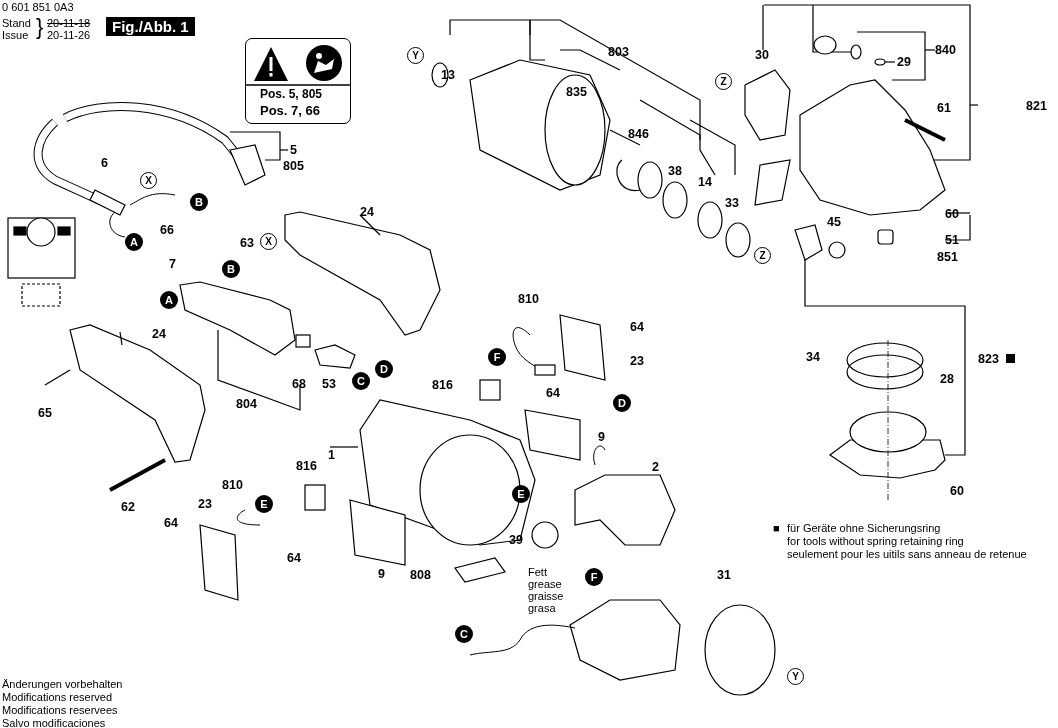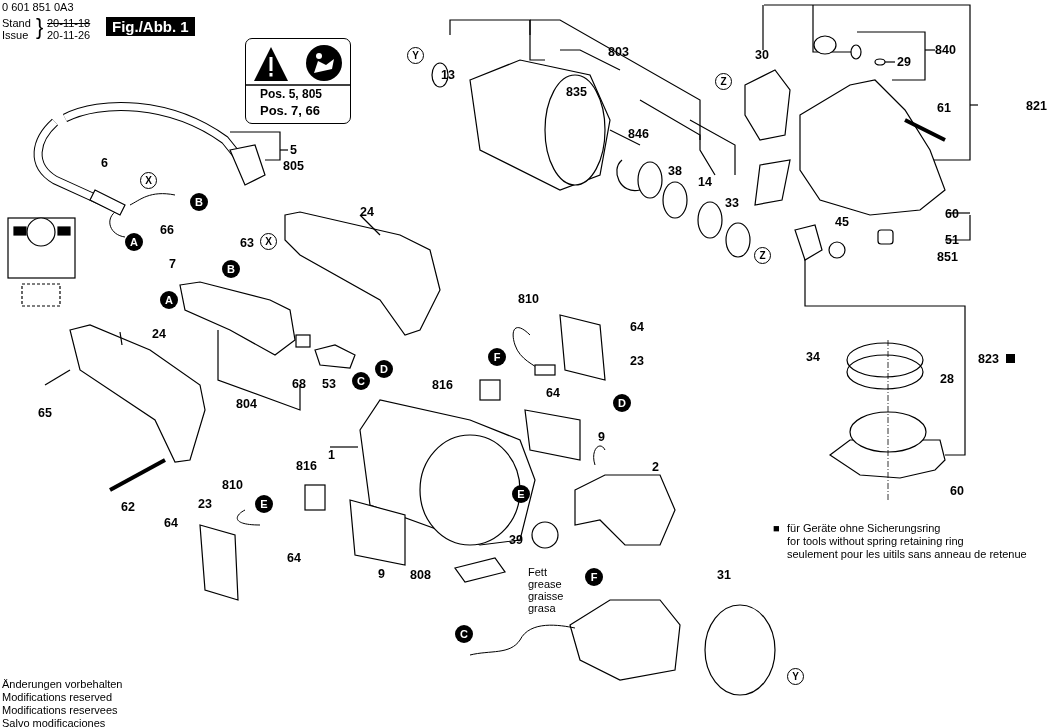--- a/index.html
+++ b/index.html
@@ -151,21 +151,21 @@
 <div class="abs lbl" style="left:698px;top:175px;">14</div>
 <div class="abs lbl" style="left:725px;top:196px;">33</div>
 <div class="abs lbl" style="left:755px;top:48px;">30</div>
 <div class="abs lbl" style="left:935px;top:43px;">840</div>
 <div class="abs lbl" style="left:897px;top:55px;">29</div>
 <div class="abs lbl" style="left:937px;top:101px;">61</div>
 <div class="abs lbl" style="left:978px;top:99px;margin-left:48px;">821</div>
 <div class="abs lbl" style="left:945px;top:207px;">60</div>
 <div class="abs lbl" style="left:945px;top:233px;">51</div>
 <div class="abs lbl" style="left:937px;top:250px;">851</div>
-<div class="abs lbl" style="left:827px;top:215px;margin-left:8px;">45</div>
+<div class="abs lbl" style="left:827px;top:215px;">45</div>
 <div class="abs lbl" style="left:290px;top:143px;">5</div>
 <div class="abs lbl" style="left:283px;top:159px;">805</div>
 <div class="abs lbl" style="left:101px;top:156px;">6</div>
 <div class="abs lbl" style="left:160px;top:223px;">66</div>
 <div class="abs lbl" style="left:240px;top:236px;">63</div>
 <div class="abs lbl" style="left:169px;top:257px;">7</div>
 <div class="abs lbl" style="left:360px;top:205px;">24</div>
 <div class="abs lbl" style="left:152px;top:327px;">24</div>
 <div class="abs lbl" style="left:292px;top:377px;">68</div>
 <div class="abs lbl" style="left:322px;top:377px;">53</div>

